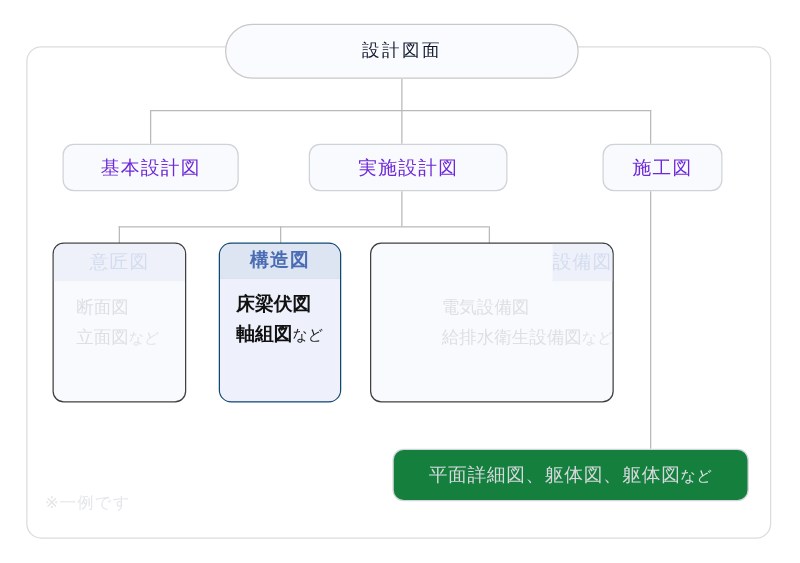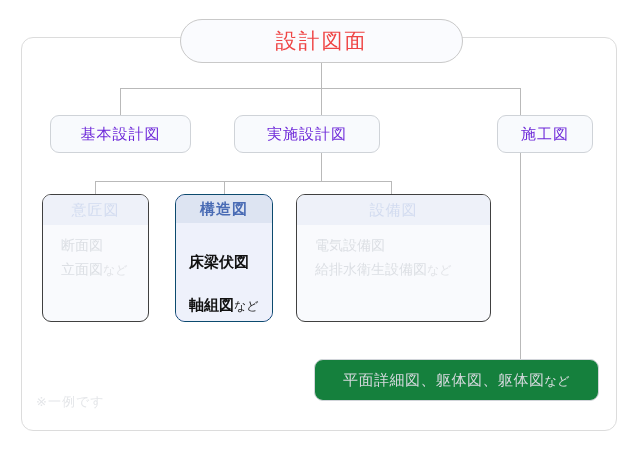--- a/index.html
+++ b/index.html
@@ -58,42 +58,42 @@
   .node.root {
     left: 180px;
     top: 19px;
     width: 283px;
     height: 44px;
     border-radius: 22px;
     border-color: #c9c9c9;
     background: #fafbfe;
   }
   .node.root .label {
-    font-size: 21px;
-    color: #ef4444;
+    font-size: 14px;
+    color: #0f172a;
     letter-spacing: 2px;
     font-weight: 400;
   }
 
   
   .node.lvl2 {
     top: 115px;
     height: 38px;
     border-radius: 9px;
     border-color: #cfd3d8;
     background: #f8fafd;
   }
   .node.lvl2 .label {
     font-size: 15px;
     color: #6d28d9;
     letter-spacing: 1px;
   }
   .node.lvl2.n-kihon   { left: 50px;  width: 141px; }
-  .node.lvl2.n-jisshi  { left: 234px; width: 146px; font-family: Liberation Mono, monospace; }
-  .node.lvl2.n-sekou   { left: 497px; width: 96px;  }
+  .node.lvl2.n-jisshi  { left: 247px; width: 159px; font-family: Liberation Mono, monospace; }
+  .node.lvl2.n-sekou   { left: 482px; width: 96px;  }
 
   
   .card {
     position: absolute;
     box-sizing: border-box;
     top: 194px;
     height: 128px;
     border: 1px solid #404040;
     border-radius: 9px;
     background: #f9fafd;
@@ -124,21 +124,21 @@
     text-align: left;
     white-space: nowrap;
   }
   .card .card-body .item .suffix {
     font-size: 12px;
     color: #e2e4e8;
   }
 
   .card.c-isho    { left: 42px;  width: 107px; }
   .card.c-kouzou  { left: 175px; width: 98px;  }
-  .card.c-setsubi { left: 296px; width: 195px; }
+  .card.c-setsubi { left: 296px; width: 195px; align-items: flex-end; }
 
   
   .card.highlight {
     border: 1px solid #0c4a6e;
     border-radius: 10px;
     background: #c4b5fd;
   }
   .card.highlight .card-head {
     background: #dde4f2;
     color: #4a6cb5;
@@ -147,21 +147,20 @@
     line-height: 28px;
   }
   .card.highlight .card-body {
     background: #eef1fb;
     padding: 12px 0 0 13px;
   }
   .card.highlight .card-body .item {
     color: #111111;
     font-weight: 700;
     font-size: 15px;
-    margin-top: 18px;
   }
   .card.highlight .card-body .item .suffix {
     color: #222222;
     font-weight: 400;
     font-size: 12px;
   }
 
   
   .node.bottom-box {
     left: 314px;

